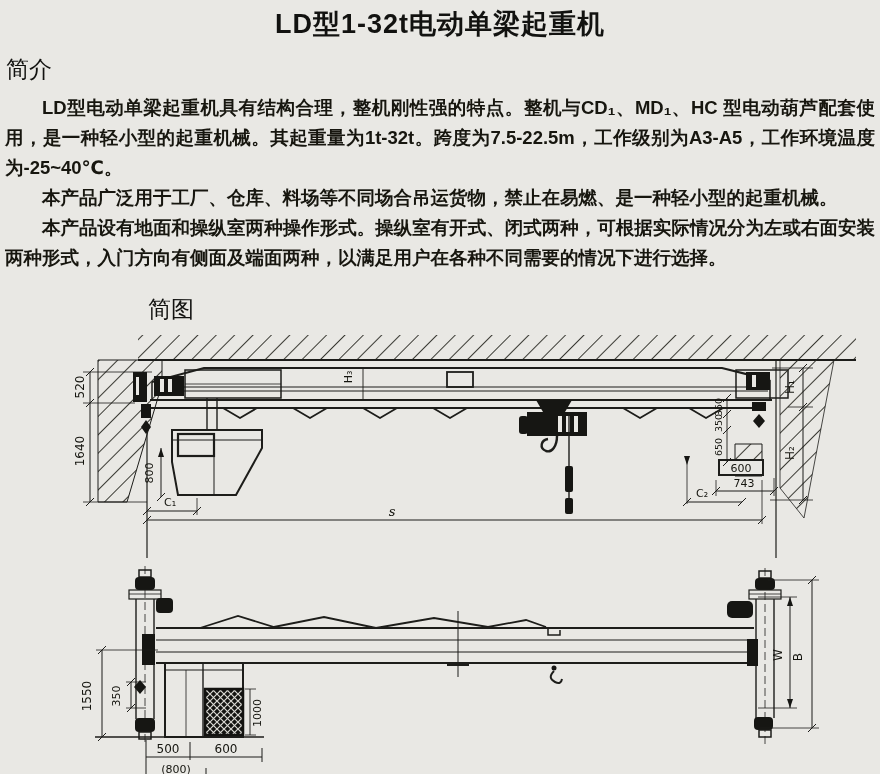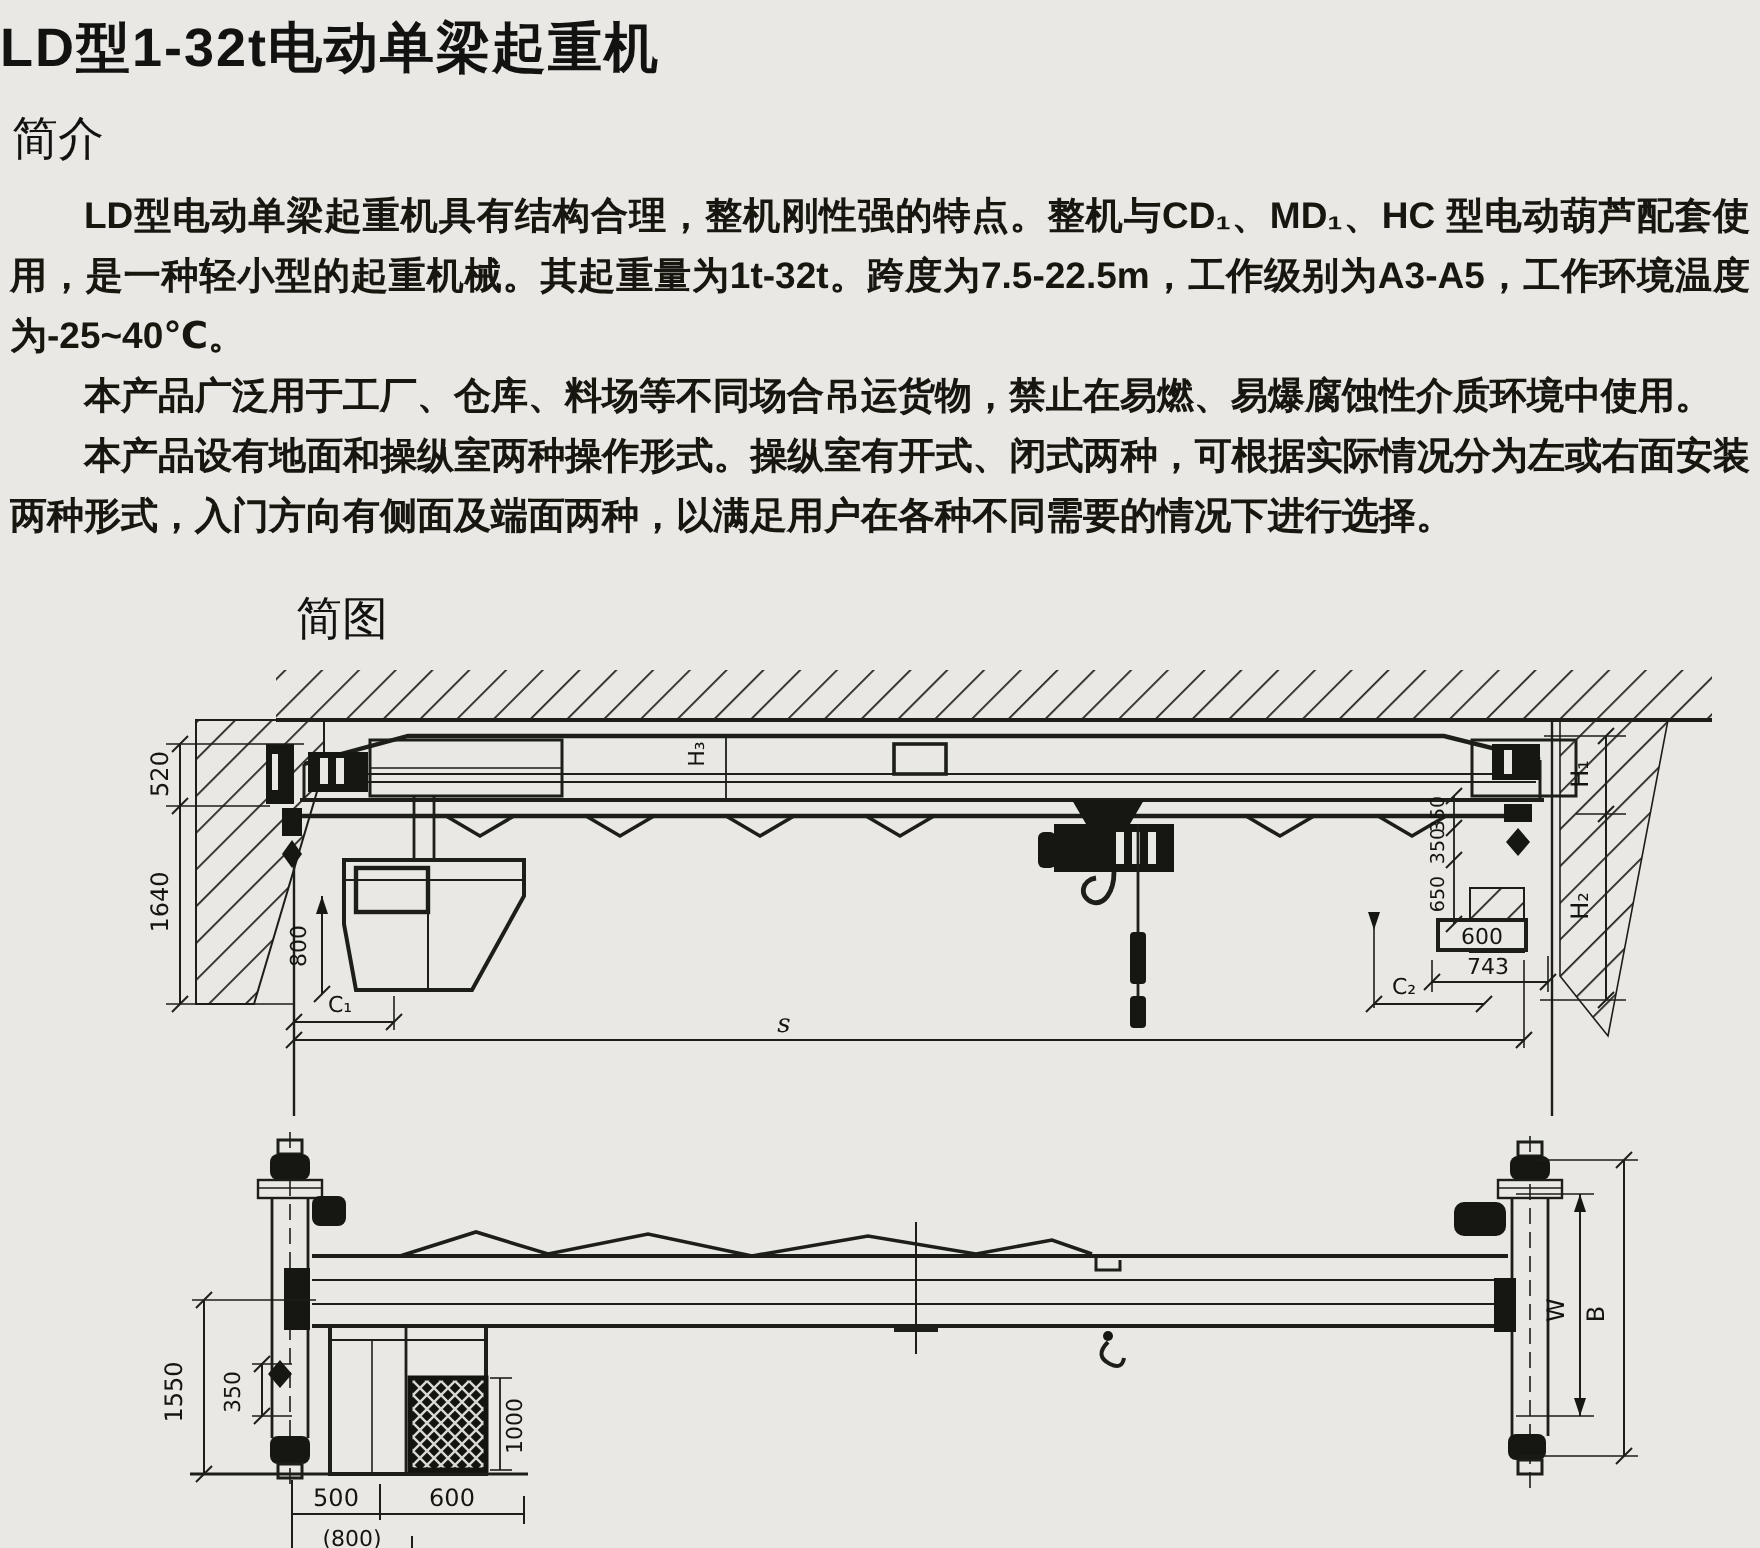--- a/index.html
+++ b/index.html
@@ -2,21 +2,21 @@
 <html><head>
 <meta charset="utf-8">
 <style>
   html,body{margin:0;padding:0;background:#cfcecb;}
   .page{
     position:relative;width:880px;height:774px;margin:0 auto;
     background:#e9e8e4;overflow:hidden;
     font-family:"Liberation Sans","DejaVu Sans",sans-serif;color:#141412;
   }
   .title{
-    position:absolute;top:6px;left:0;width:100%;
+    position:absolute;top:6px;left:0;width:100%;text-align:center;
     font-size:27px;font-weight:bold;letter-spacing:1px;color:#121210;
   }
   .intro-heading{
     position:absolute;top:54px;left:6px;
     font-size:23px;font-weight:normal;color:#121210;
   }
   .intro-text{
     position:absolute;top:93px;left:5px;width:870px;
     font-size:18.5px;line-height:30px;text-align:justify;color:#17160f;
   }
@@ -38,21 +38,21 @@
 <body>
 
 <div class="page">
 
   <div class="title">LD型1-32t电动单梁起重机</div>
 
   <div class="intro-heading">简介</div>
 
   <div class="intro-text">
     <p>LD型电动单梁起重机具有结构合理，整机刚性强的特点。整机与CD₁、MD₁、HC 型电动葫芦配套使用，是一种轻小型的起重机械。其起重量为1t-32t。跨度为7.5-22.5m，工作级别为A3-A5，工作环境温度为-25~40℃。</p>
-    <p>本产品广泛用于工厂、仓库、料场等不同场合吊运货物，禁止在易燃、易爆腐蚀性介质环境中使用。</p>
+    <p>本产品广泛用于工厂、仓库、料场等不同场合吊运货物，禁止在易燃、是一种轻小型的起重机械。</p>
     <p>本产品设有地面和操纵室两种操作形式。操纵室有开式、闭式两种，可根据实际情况分为左或右面安装两种形式，入门方向有侧面及端面两种，以满足用户在各种不同需要的情况下进行选择。</p>
   </div>
 
   <div class="diagram-heading">简图</div>
 
   <svg class="drawing" width="880" height="444" viewBox="0 0 880 444">
     <defs>
       <pattern id="diag" width="13" height="13" patternUnits="userSpaceOnUse" patternTransform="rotate(45)">
         <line x1="0" y1="0" x2="0" y2="13" stroke="#26261f" stroke-width="1.8"></line>
       </pattern>

